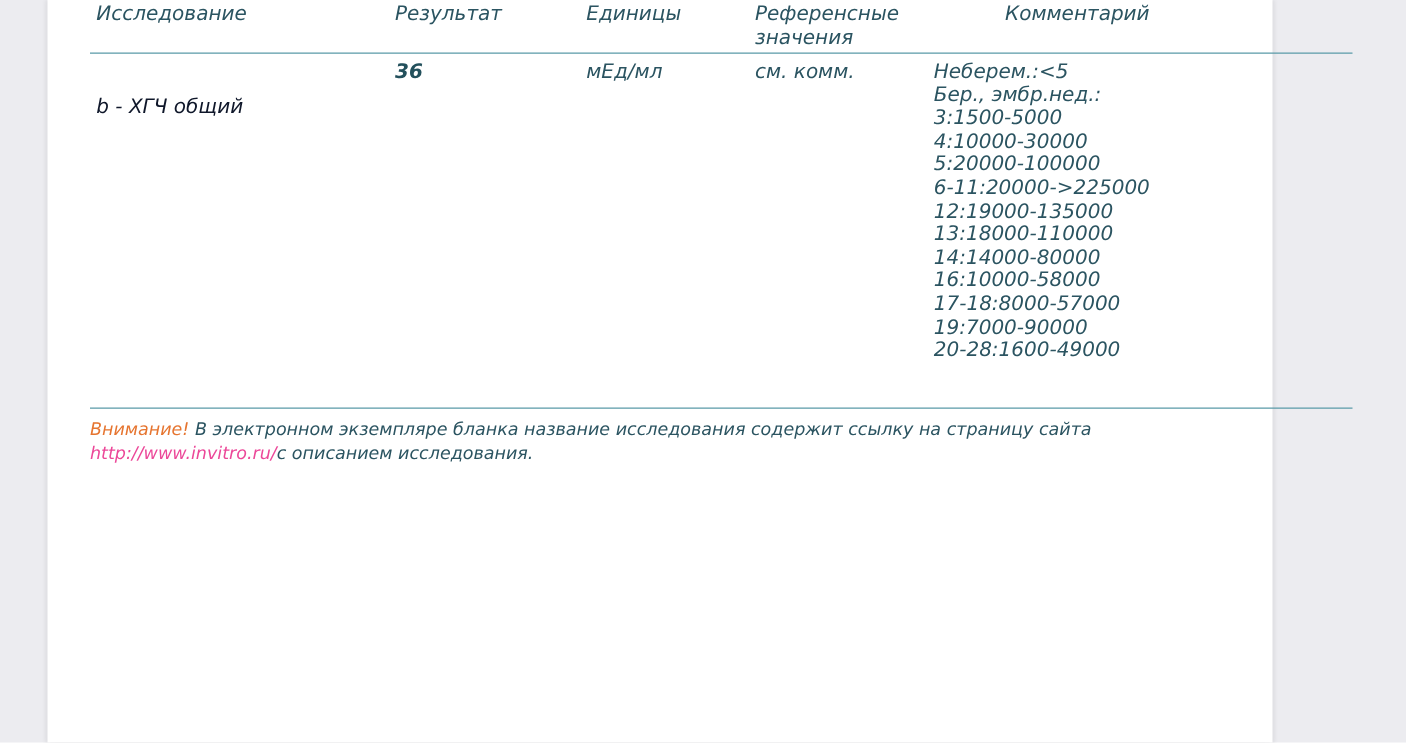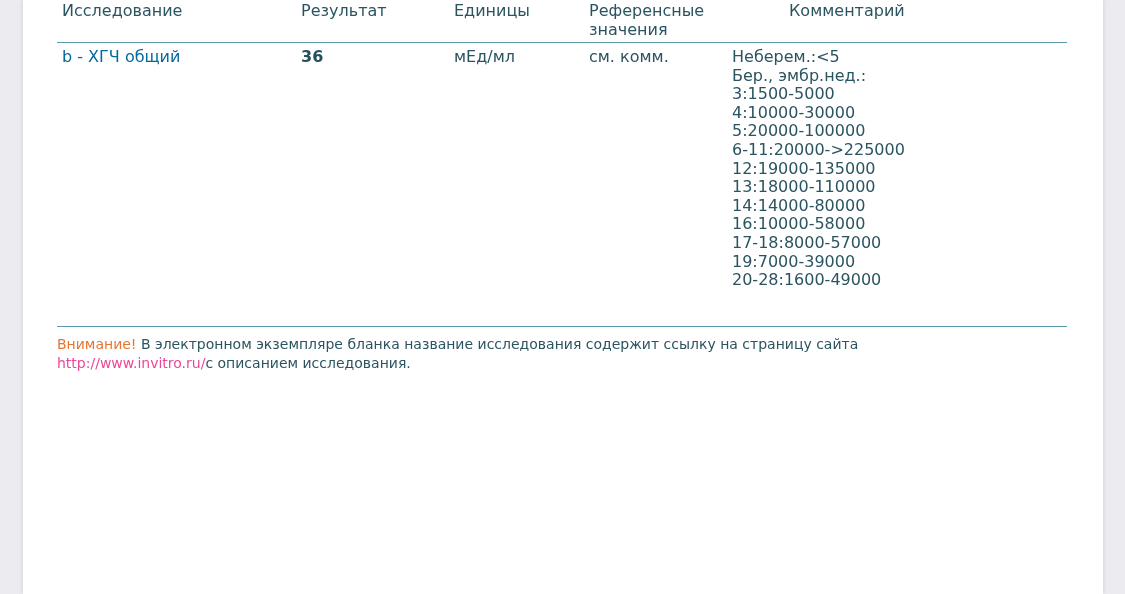--- a/index.html
+++ b/index.html
@@ -4,39 +4,40 @@
   <style>
     html, body { margin: 0; padding: 0; }
     body {
       width: 1125px; height: 594px; overflow: hidden;
       background: #ececf0;
       font-family: "DejaVu Sans", sans-serif;
       color: #2b5461;
       position: relative;
     }
     .page {
-      position: absolute; left: 23px; top: 0; width: 1080px; height: 594px;
+      position: absolute; left: 38px; top: 0; width: 980px; height: 594px;
       background: #ffffff;
       box-shadow: -2px 0 3px rgba(0,0,0,0.06), 2px 0 3px rgba(0,0,0,0.06);
+      font-style: italic;
     }
     .tbl {
       position: absolute; left: 34px; top: 0; width: 1010px;
       font-size: 16px; line-height: 18.6px;
     }
     .hdr { position: relative; height: 42px; border-bottom: 1.5px solid #5a9aa8; }
     .hdr span { position: absolute; top: 2px; }
     .row { position: relative; height: 283px; border-bottom: 1.5px solid #5a9aa8; }
     .row > div, .row > span { position: absolute; top: 5px; }
     .c1 { left: 5px; }
     .c2 { left: 244px; }
     .c3 { left: 397px; }
     .c4 { left: 521px; margin-left: 11px; }
     .c5h { left: 684px; margin-left: 48px; }
     .c5 { left: 675px; }
-    .test-name { color: #0369a1; }
+    .test-name { color: #0f172a; margin-top: 28px; }
     .result { font-weight: bold; color: #23505c; }
     .comment div { line-height: 18.6px; }
     .notes {
       position: absolute; left: 34px; top: 335px; width: 1000px;
       font-size: 14px; line-height: 18.6px;
     }
     .orange { color: #e67530; }
     .link { color: #ec4899; }
     .para2 { margin-top: 18px; }
   </style>
@@ -65,21 +66,21 @@
         <div>Бер., эмбр.нед.:</div>
         <div>3:1500-5000</div>
         <div>4:10000-30000</div>
         <div>5:20000-100000</div>
         <div>6-11:20000-&gt;225000</div>
         <div>12:19000-135000</div>
         <div>13:18000-110000</div>
         <div>14:14000-80000</div>
         <div>16:10000-58000</div>
         <div>17-18:8000-57000</div>
-        <div>19:7000-39000</div>
+        <div>19:7000-90000</div>
         <div>20-28:1600-49000</div>
       </div>
     </div>
   </div>
 
   <div class="notes">
     <div><span class="orange">Внимание!</span><span> В электронном экземпляре бланка название исследования содержит ссылку на страницу сайта</span><br><span class="link">http://www.invitro.ru/</span><span>с описанием исследования.</span></div>
   </div>
 </div>
 

